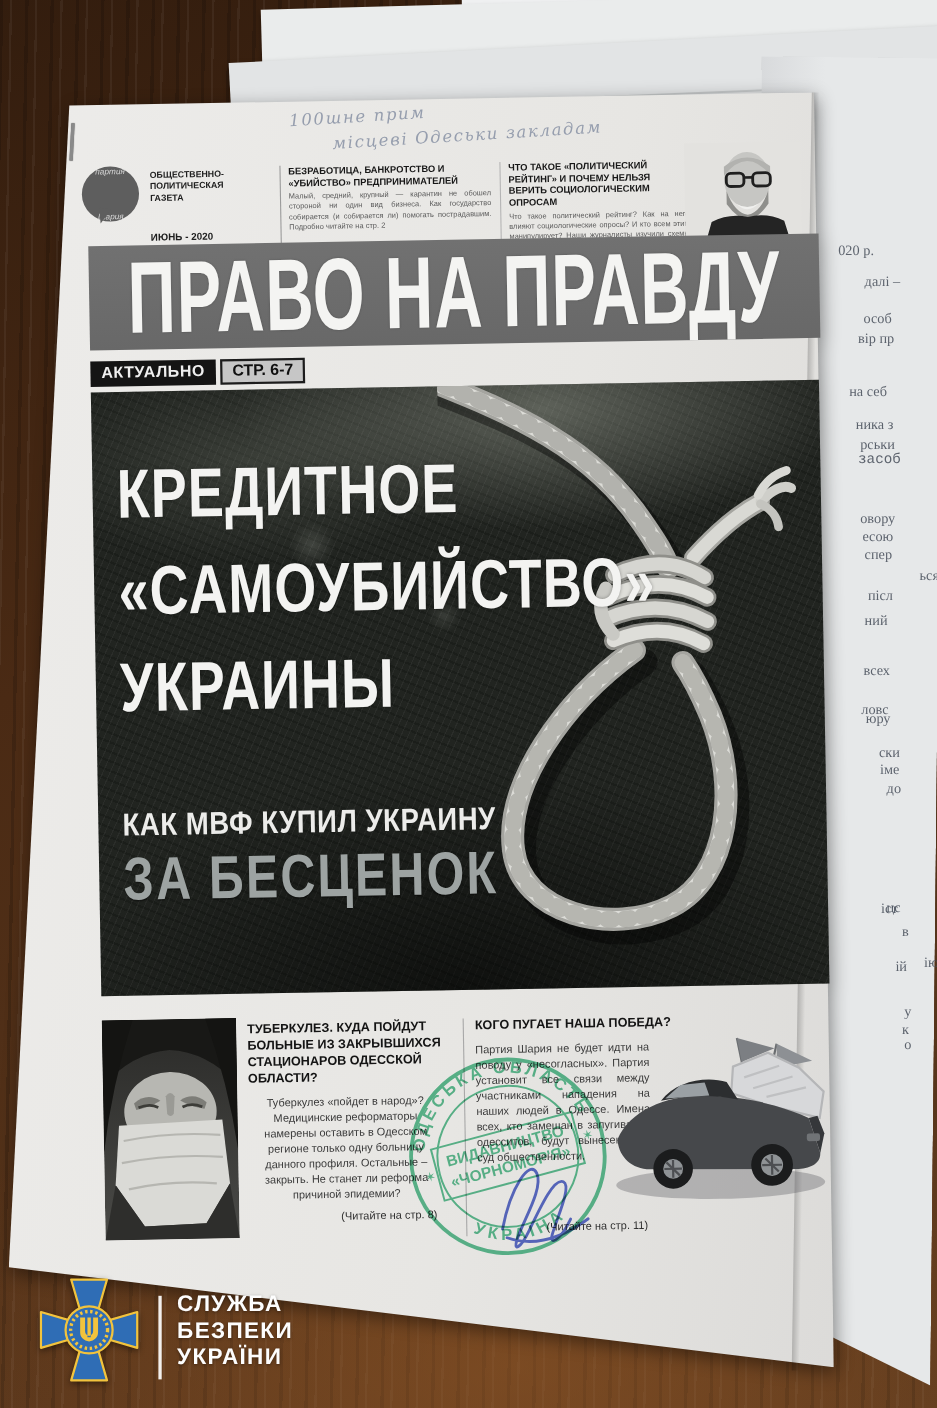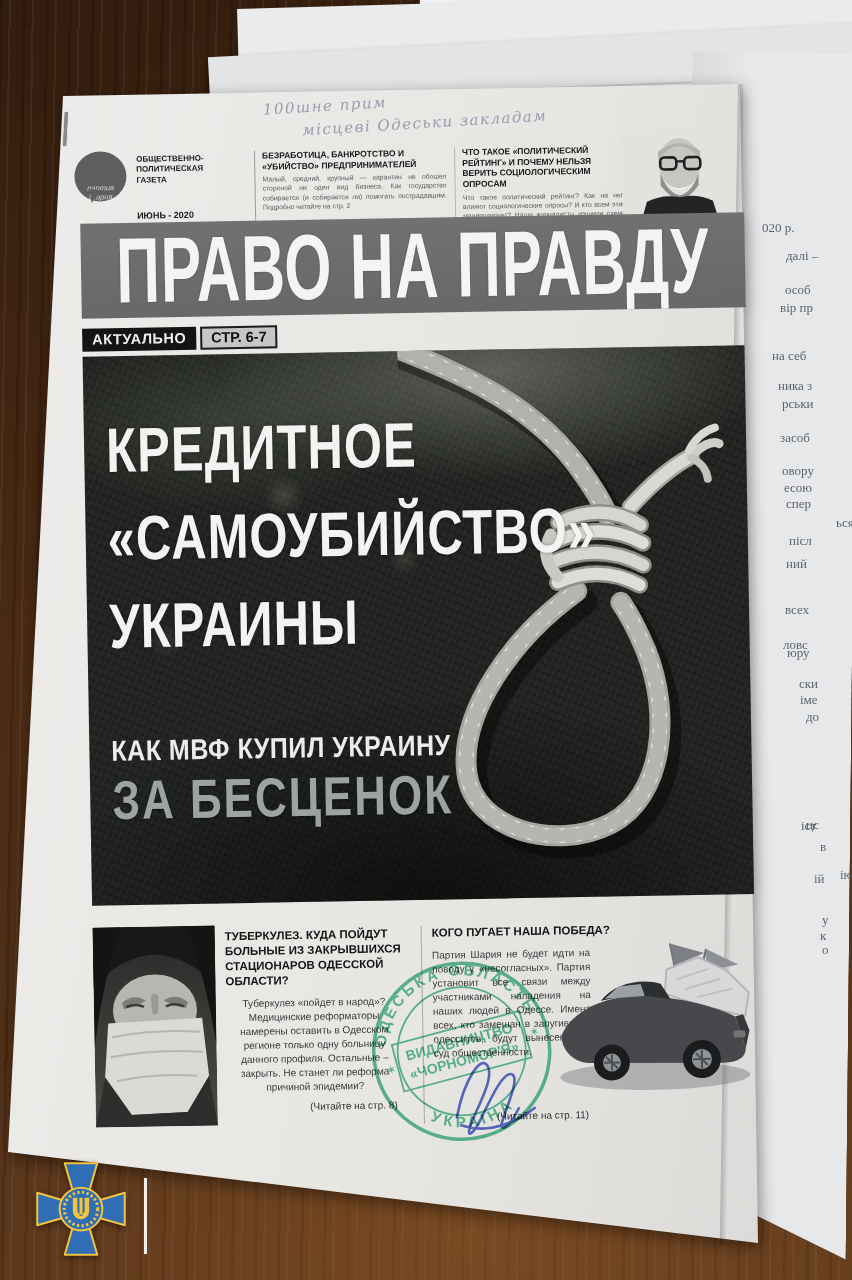--- a/index.html
+++ b/index.html
@@ -26,21 +26,21 @@
   .edge-shadow{left:738px;top:84px;width:7px;height:1162px;transform:rotate(.9deg);transform-origin:top left;
     background:linear-gradient(to right,rgba(0,0,0,.20),rgba(0,0,0,0));}
   .staple{left:64px;top:112px;width:3px;height:34px;background:#8a8a8a;transform:rotate(3deg);box-shadow:0 0 1px #555;}
   .content{left:65px;top:96px;width:678px;height:1085px;transform:rotate(-1deg);transform-origin:0 0;}
   
   .hw{left:198px;top:0px;transform:rotate(-2.5deg);font-family:"DejaVu Serif",serif;font-style:italic;
       color:#8d96a8;opacity:.9;font-size:15px;letter-spacing:1.5px;line-height:1.5;}
   .hw .l2{margin-left:38px;}
   
   .bubble{left:8px;top:56px;width:52px;height:50px;background:#5e5e5e;border-radius:50%;
-    color:#d8d8d8;font-size:7.5px;font-style:italic;display:flex;flex-direction:column;align-items:center;justify-content:flex-end;line-height:1.2;}
+    color:#d8d8d8;font-size:7.5px;font-style:italic;display:flex;flex-direction:column;align-items:center;justify-content:space-between;line-height:1.2;}
   .bubble:after{content:"";position:absolute;left:14px;bottom:-10px;border:8px solid transparent;border-top:14px solid #5e5e5e;border-left-width:3px;border-right-width:8px;transform:rotate(8deg);}
   .mh-col1{left:70px;top:60px;width:112px;font-weight:bold;font-size:8px;line-height:1.3;color:#202020;}
   .mh-date{left:70px;top:116px;font-weight:bold;font-size:9px;color:#202020;}
   .mh-div1{left:188px;top:58px;width:1px;height:72px;background:#9b9b9b;}
   .mh-col2{left:196px;top:58px;width:184px;}
   .mh-div2{left:388px;top:58px;width:1px;height:72px;background:#b5b5b5;}
   .mh-col3{left:396px;top:58px;width:164px;}
   .mh-title{font-weight:bold;font-size:8.5px;line-height:1.25;color:#171717;}
   .mh-body{margin-top:3px;font-size:6.8px;line-height:1.35;color:#5a5a5a;text-align:justify;}
   .shariy{left:556px;top:44px;width:106px;height:92px;}
@@ -108,21 +108,21 @@
 
   <div class="abs rightdoc"></div>
   <div class="abs" style="left:0;top:0;width:852px;height:1280px;">
     <span class="frag" style="left:762px;top:220px;">020 р.</span>
     <span class="frag" style="left:786px;top:248px;">далі –</span>
     <span class="frag" style="left:785px;top:282px;">особ</span>
     <span class="frag" style="left:780px;top:300px;">вір пр</span>
     <span class="frag" style="left:772px;top:348px;">на себ</span>
     <span class="frag" style="left:778px;top:378px;">ника з</span>
     <span class="frag" style="left:782px;top:396px;">рськи</span>
-    <span class="frag" style="left:780px;top:430px;">засоб</span>
+    <span class="frag" style="left:780px;top:410px;font-family:Liberation Mono, monospace;">засоб</span>
     <span class="frag" style="left:782px;top:463px;">овору</span>
     <span class="frag" style="left:784px;top:480px;">есою</span>
     <span class="frag" style="left:786px;top:496px;">спер</span>
     <span class="frag" style="left:788px;top:515px;margin-left:48px;">ься</span>
     <span class="frag" style="left:789px;top:533px;">післ</span>
     <span class="frag" style="left:786px;top:556px;">ний</span>
     <span class="frag" style="left:785px;top:602px;">всех</span>
     <span class="frag" style="left:787px;top:621px;margin-top:24px;">юру</span>
     <span class="frag" style="left:783px;top:637px;">ловс</span>
     <span class="frag" style="left:799px;top:676px;">ски</span>
@@ -336,15 +336,20 @@
         <path d="M34,13 L66,13 L57,44 L43,44 Z"></path>
         <path d="M34,103 L66,103 L57,72 L43,72 Z"></path>
         <path d="M7,42 L7,74 L38,65 L38,51 Z"></path>
         <path d="M93,42 L62,51 L62,65 L93,74 Z"></path>
         <circle cx="50" cy="58" r="21"></circle>
       </g>
       <circle cx="50" cy="58" r="16.5" fill="none" stroke="#f2c33d" stroke-width="3" stroke-dasharray="2.2 2.4"></circle>
       <path fill="#f2c33d" d="M42,47 v13 c0,5 3.4,7.2 8,8.4 c4.6,-1.2 8,-3.4 8,-8.4 v-13 h-4.4 v12 c0,2.6 -1.4,3.8 -3.6,4.5 c-2.2,-0.7 -3.6,-1.9 -3.6,-4.5 v-12 Z M48.5,47 h3 v17.5 h-3 Z"></path>
     </svg>
     <div class="wm-div"></div>
+    <div class="wm-text">
+      <div>СЛУЖБА</div>
+      <div>БЕЗПЕКИ</div>
+      <div>УКРАЇНИ</div>
+    </div>
   </div>
 
 </div>
 
 </body></html>

